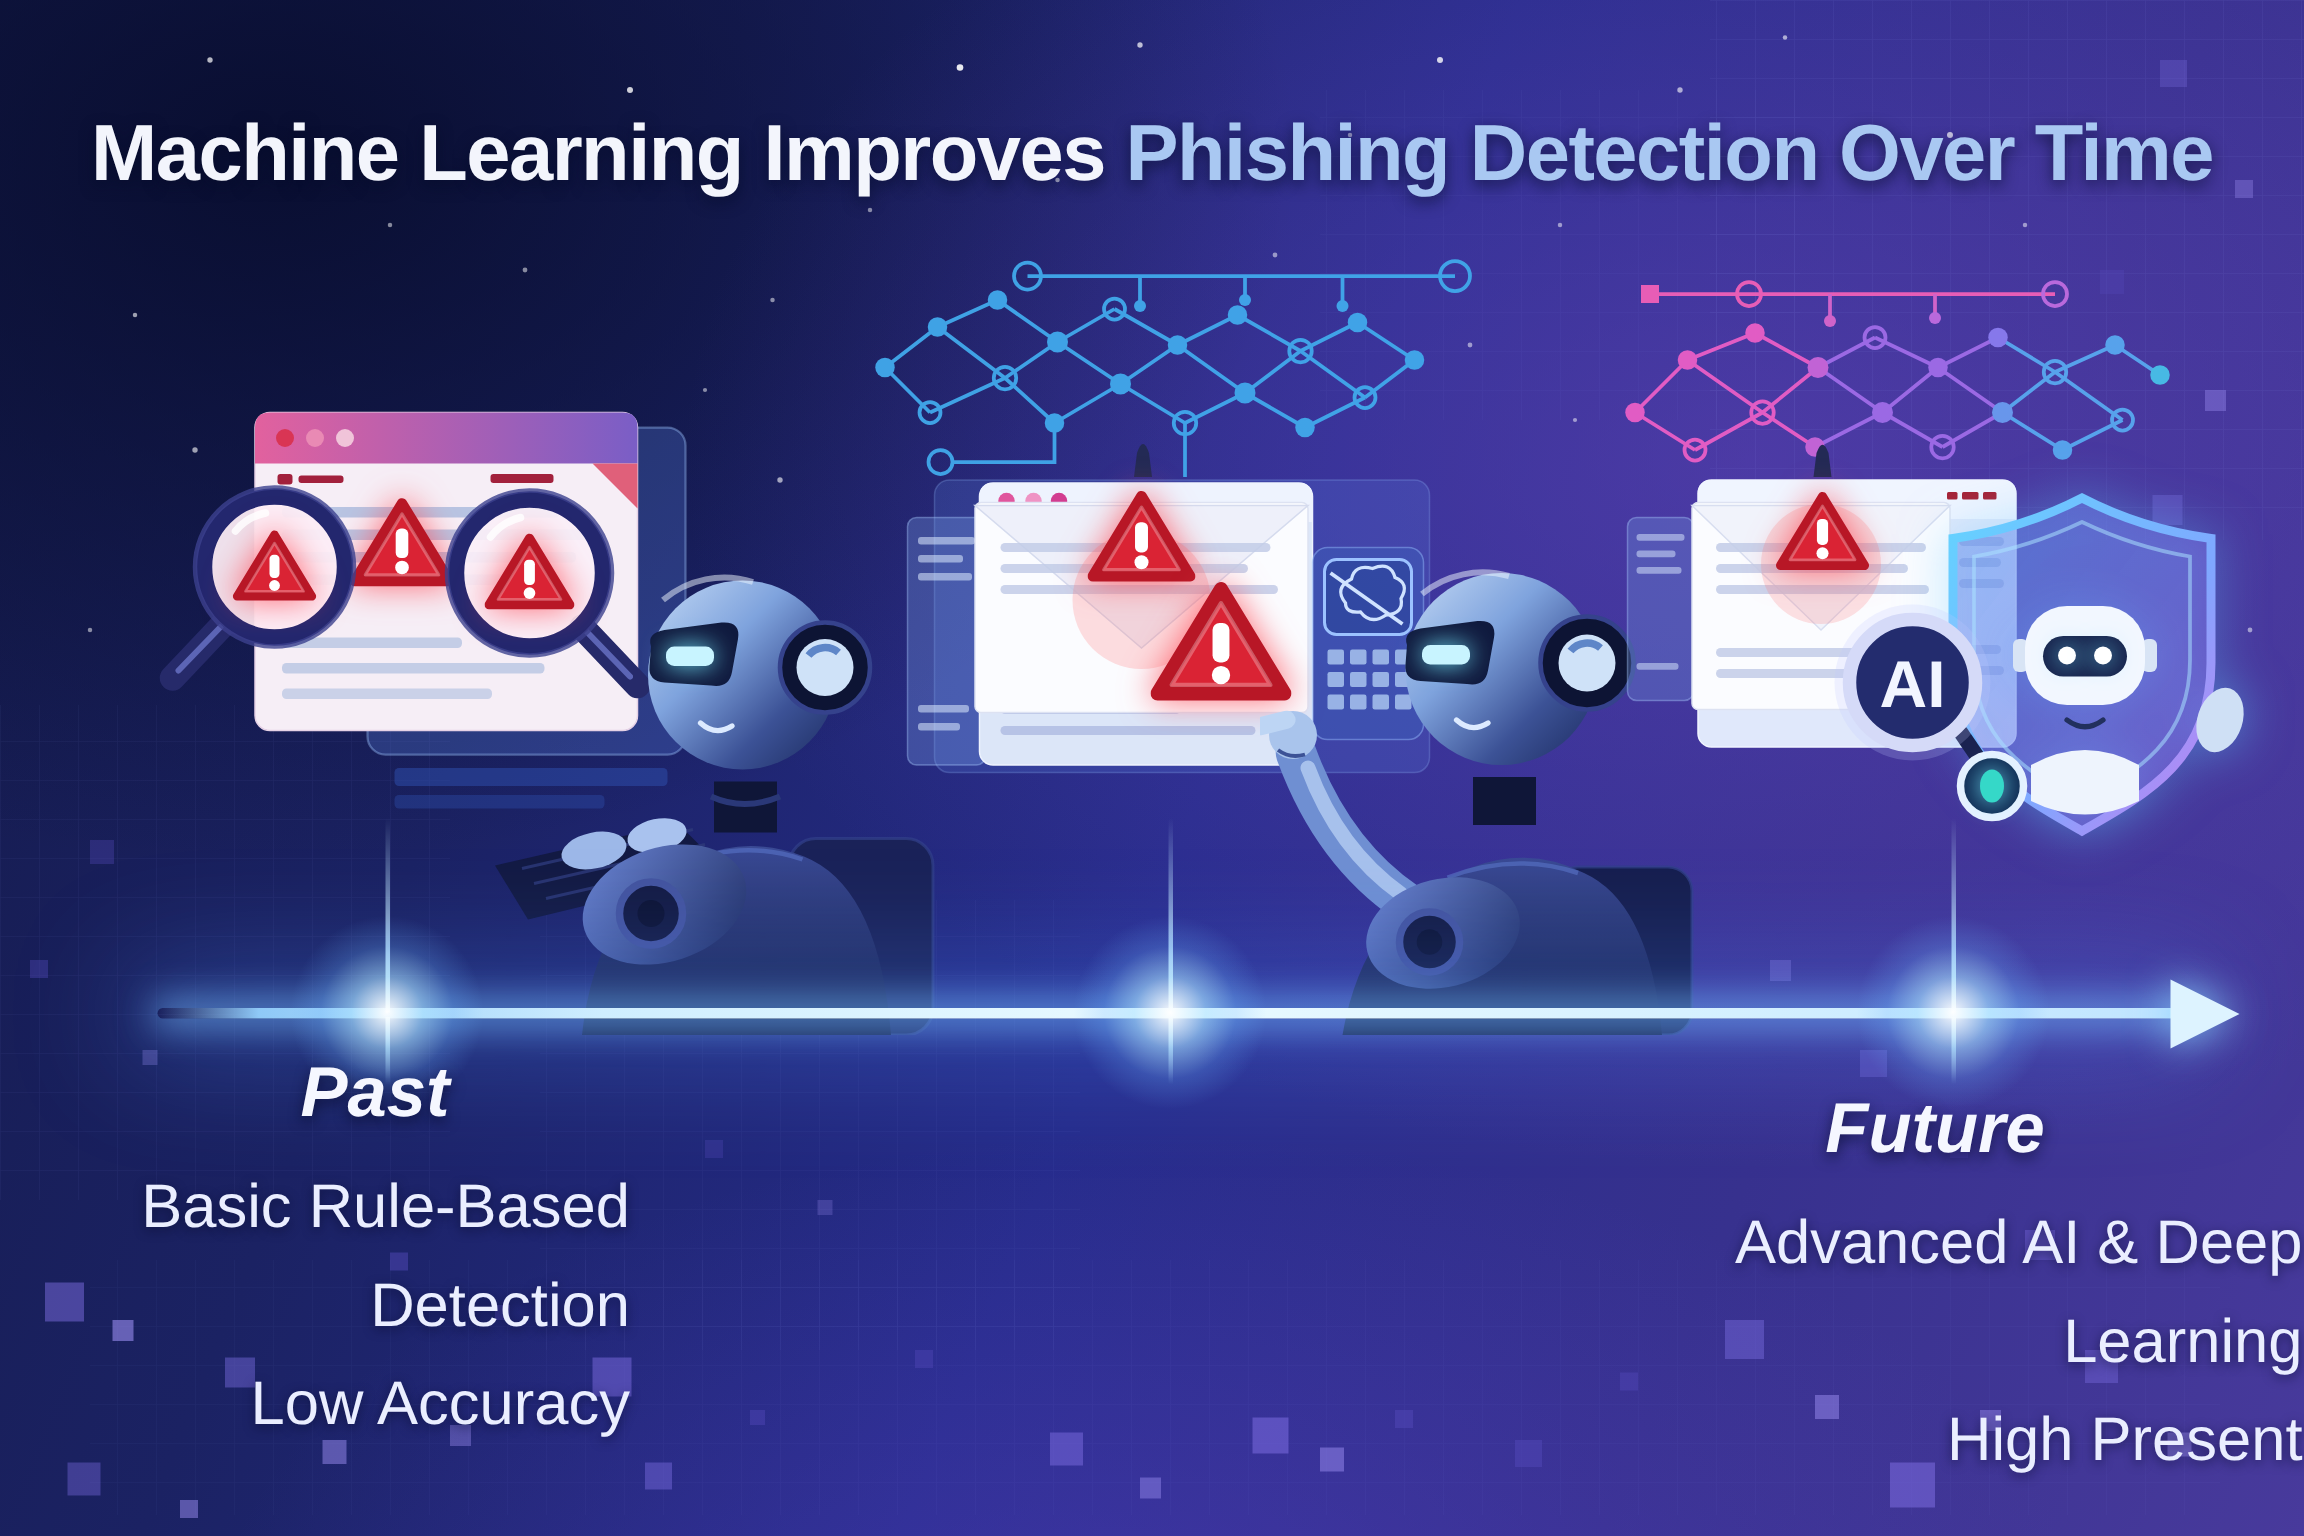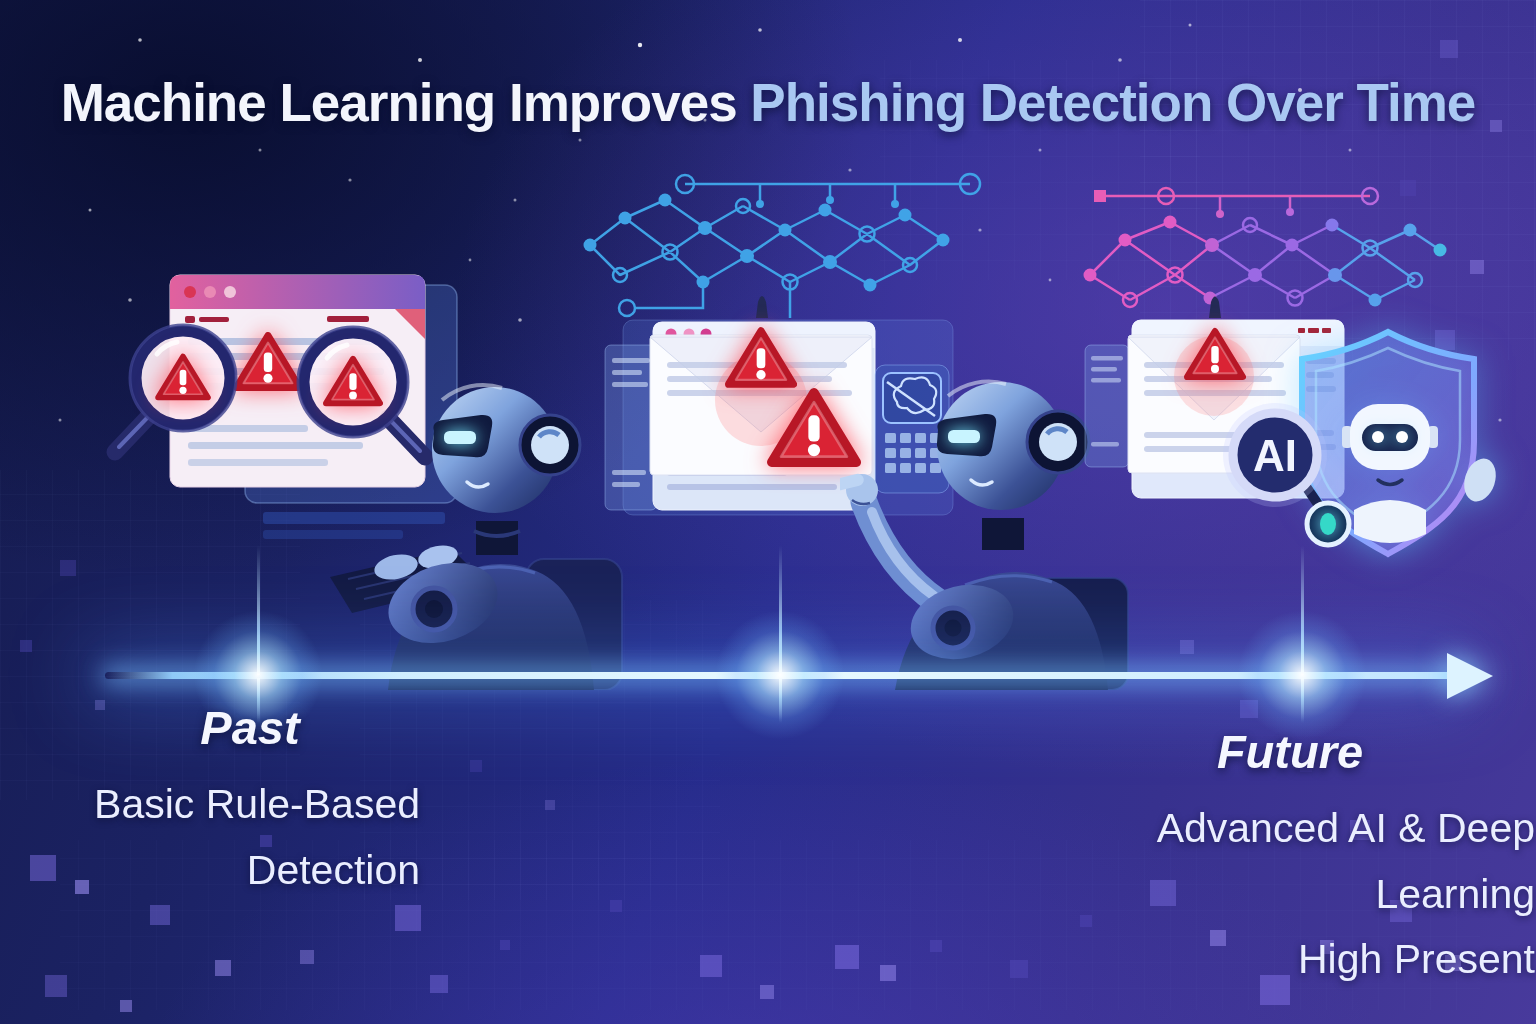--- a/index.html
+++ b/index.html
@@ -513,20 +513,21 @@
   <div class="tl-beam down" style="left:780px;top:678px"></div>
   <div class="tl-beam down" style="left:1302px;top:678px"></div>
   <div class="tl-burst" style="left:258px;top:675px"></div>
   <div class="tl-burst" style="left:780px;top:675px"></div>
   <div class="tl-burst" style="left:1302px;top:675px"></div>
 
   <div class="stage-block" style="left:80px;top:700px;width:340px">
     <div class="stage-heading">Past</div>
     <div class="stage-desc">
       <div>Basic Rule-Based Detection</div>
+      <div>Low Accuracy</div>
     </div>
   </div>
   <div class="stage-block" style="left:1045px;top:724px;width:490px">
     <div class="stage-heading">Future</div>
     <div class="stage-desc">
       <div>Advanced AI &amp; Deep Learning</div>
       <div>High Present</div>
     </div>
   </div>
 

